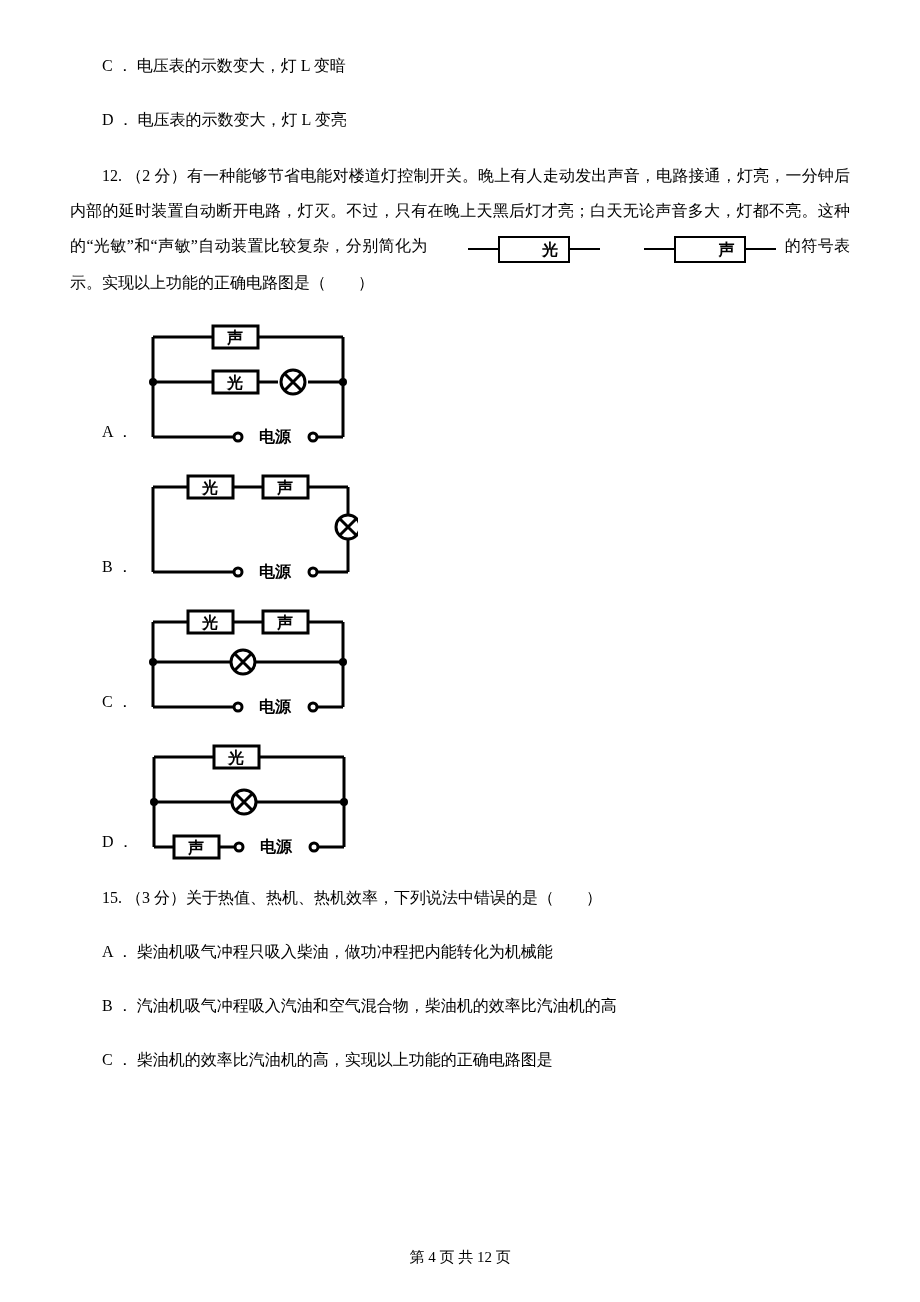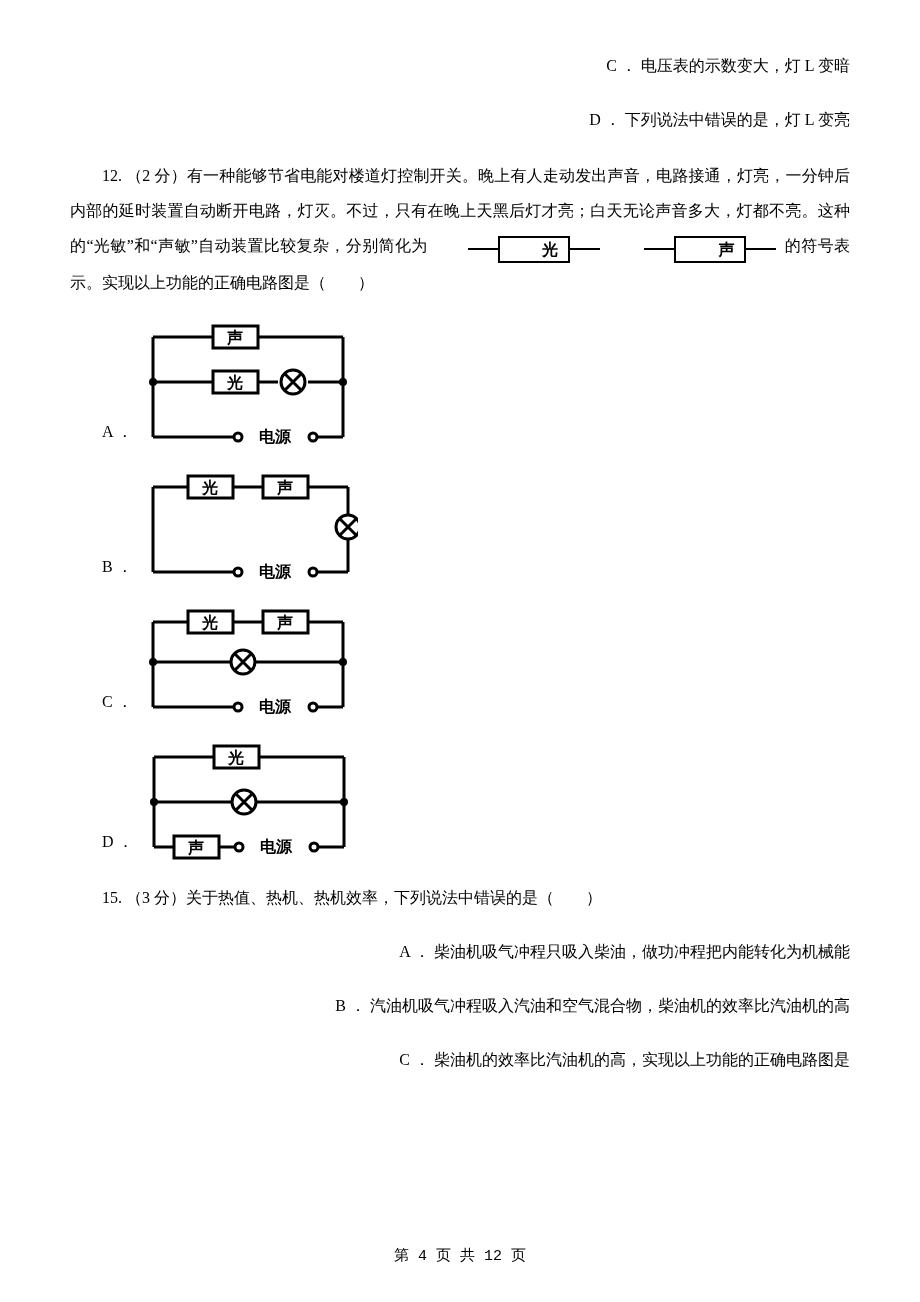--- a/index.html
+++ b/index.html
@@ -21,21 +21,20 @@
     .paragraph {
       margin-bottom: 22px;
       text-align: justify;
     }
     .indent {
       text-indent: 2em;
     }
     .option-line {
       margin-bottom: 22px;
       padding-left: 2em;
-      text-align: right;
     }
     .inline-symbol {
       display: inline-block;
       vertical-align: middle;
       margin: 0 4px;
     }
     .symbol-box {
       display: inline-block;
       border: 2px solid #000;
       padding: 2px 10px;
@@ -65,35 +64,34 @@
     .circuit-svg {
       flex-shrink: 0;
     }
     .footer {
       position: absolute;
       bottom: 30px;
       left: 0;
       right: 0;
       text-align: center;
       font-size: 15px;
-      font-family: Liberation Mono, monospace;
     }
     .q12-text {
       line-height: 2.2;
     }
   </style>
 </head>
 <body>
 
 <div class="option-line">
   <span>C ． 电压表的示数变大，灯 L 变暗</span>
 </div>
 
 <div class="option-line">
-  <span>D ． 下列说法中错误的是，灯 L 变亮</span>
+  <span>D ． 电压表的示数变大，灯 L 变亮</span>
 </div>
 
 <div class="paragraph indent q12-text">
   <span>12. （2 分）有一种能够节省电能对楼道灯控制开关。晚上有人走动发出声音，电路接通，灯亮，一分钟后内部的延时装置自动断开电路，灯灭。不过，只有在晚上天黑后灯才亮；白天无论声音多大，灯都不亮。这种的“光敏”和“声敏”自动装置比较复杂，分别简化为</span>
   <span class="inline-symbol">
     <span class="wire"></span><span class="symbol-box">光</span><span class="wire"></span>
   </span>
   <span class="inline-symbol">
     <span class="wire"></span><span class="symbol-box">声</span><span class="wire"></span>
   </span>

